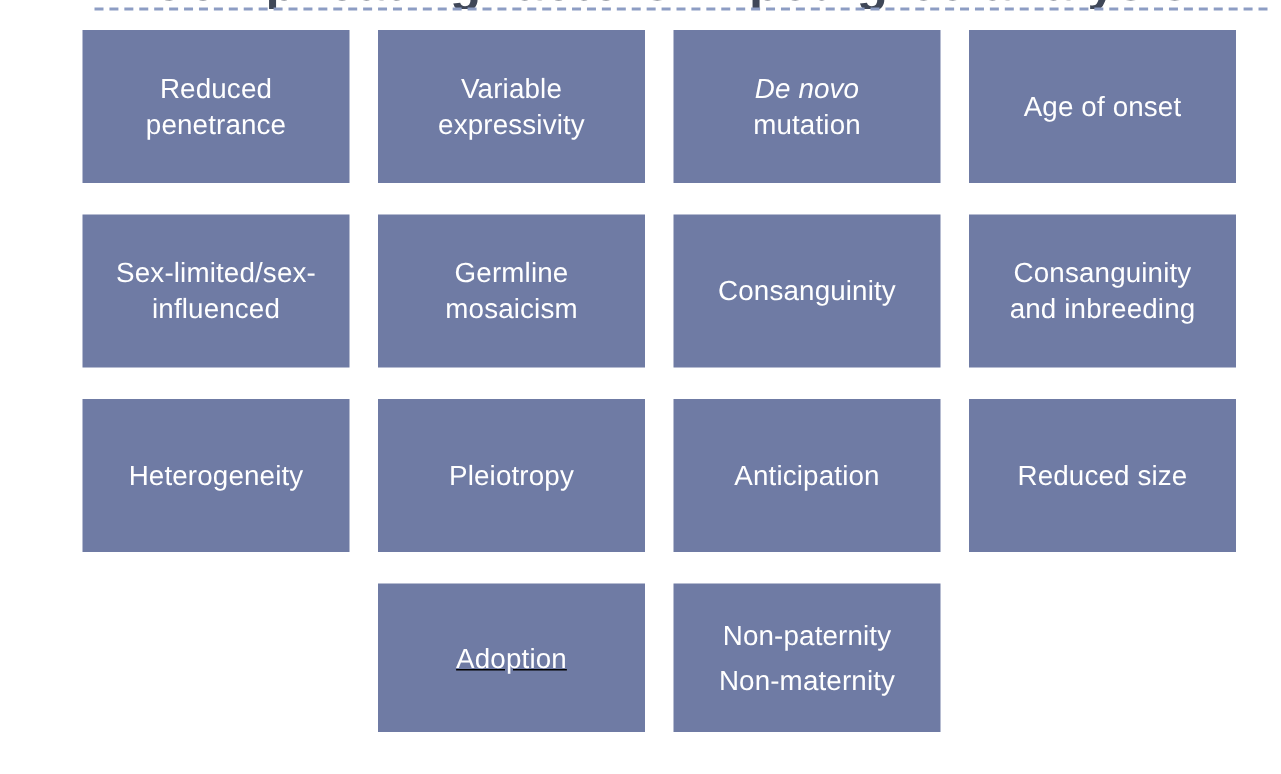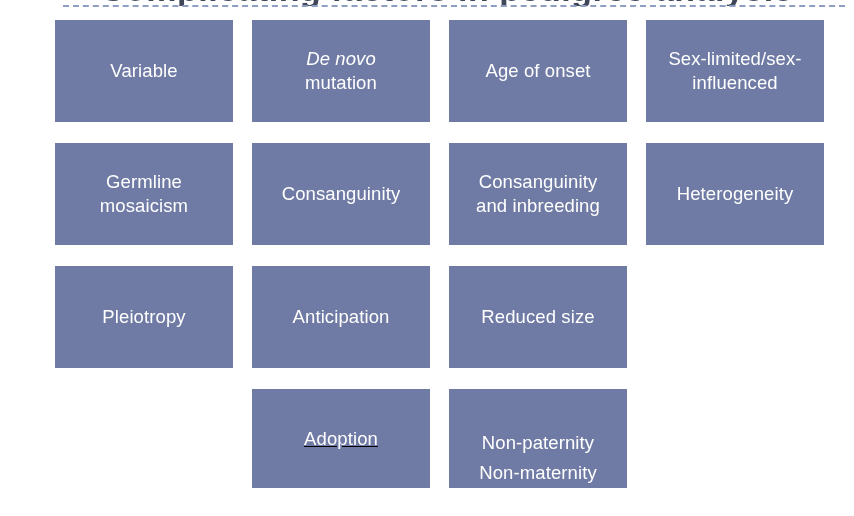--- a/index.html
+++ b/index.html
@@ -85,43 +85,50 @@
     letter-spacing: 0.1px;
   }
 
   .concept-label .em {
     font-style: italic;
     text-align: center;
   }
 
   
   .col-2 { grid-column: 2; text-decoration: underline; }
-  .col-3 { grid-column: 3; align-items: flex-end; }
+  .col-3 { grid-column: 3; }
 
   
   .row-4 { height: 99px; }
   .row-4 .concept-label { line-height: 1.62; }
 </style>
 </head>
 <body>
 
 <div class="slide">
 
   <div class="title-clip">
     <p class="title-text">Complicating factors in pedigree analysis</p>
   </div>
 
   <div class="selection-frame"></div>
 
   <div class="concept-grid">
 
+    <div class="concept-box">
+      <span class="concept-label">
+        <span>Reduced</span><br>
+        <span>penetrance</span>
+      </span>
+    </div>
 
     <div class="concept-box">
       <span class="concept-label">
         <span>Variable</span><br>
+        <span>expressivity</span>
       </span>
     </div>
 
     <div class="concept-box">
       <span class="concept-label">
         <span class="em">De novo</span><br>
         <span>mutation</span>
       </span>
     </div>
 

